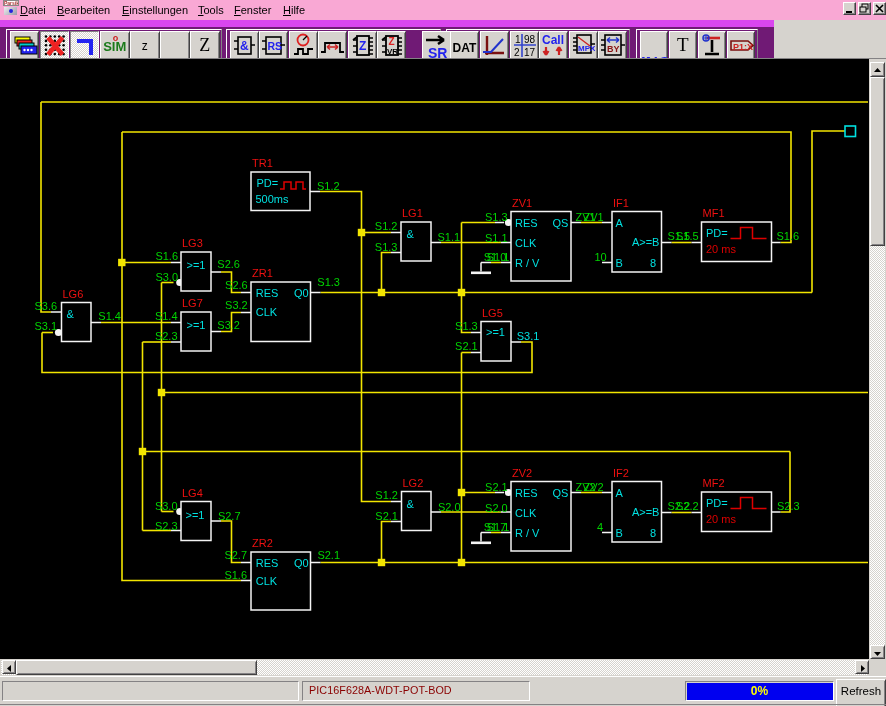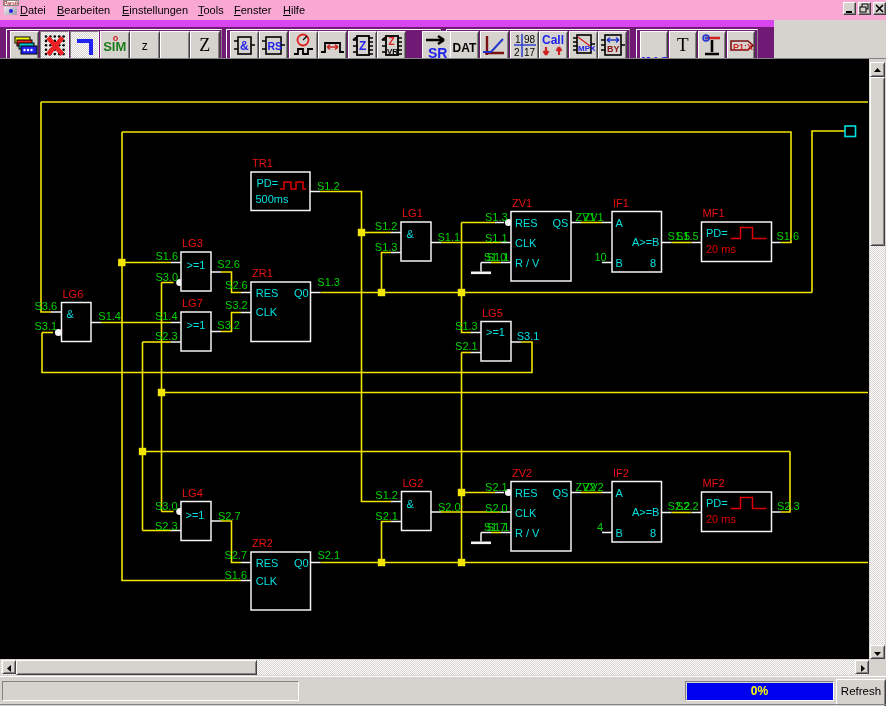--- a/index.html
+++ b/index.html
@@ -418,17 +418,20 @@
         <path d="M4,6.5 L8,3 L8,10 z" fill="#000"></path>
       </svg></div>
 <div style="position:absolute;left:16px;top:0.5px;width:241px;height:15px;background:#d6d3ce;border:1px solid;border-color:#ffffff #424142 #424142 #ffffff;box-shadow:inset 1px 1px 0 #d6d3ce, inset -1px -1px 0 #848284"></div>
 <div style="position:absolute;left:855px;top:0.5px;width:13.5px;height:14.5px;background:#d6d3ce;border:1px solid;border-color:#ffffff #424142 #424142 #ffffff;box-shadow:inset 1px 1px 0 #d6d3ce, inset -1px -1px 0 #848284"><svg width="13" height="13" viewBox="0 0 13 13">
         <path d="M9,6.5 L5,3 L5,10 z" fill="#000"></path>
       </svg></div>
 </div>
 
 <div style="position:absolute;left:0;top:676px;width:886px;height:30px;background:#d6d3ce;border-top:1px solid #ffffff">
 <div class="panel" style="left:2px;top:4px;width:297px;height:20px"></div>
+<div class="panel" style="left:302px;top:4px;width:228px;height:20px;color:#8a0000;font-size:10.8px">
+      <span style="position:absolute;left:6px;top:2px;letter-spacing:0.05px">PIC16F628A-WDT-POT-BOD</span>
+    </div>
 <div class="panel" style="left:685px;top:4px;width:149px;height:20px">
  <div style="position:absolute;left:0.5px;top:0.5px;width:146px;height:17px;background:#0000f0;color:#ffff00;font-weight:bold;font-size:12px;text-align:center;line-height:17px">0%</div>
 </div>
 <div style="position:absolute;left:836px;top:2px;width:50px;height:40px;background:#d6d3ce;border:1px solid;border-color:#ffffff #424142 #424142 #ffffff;box-shadow:inset 1px 1px 0 #d6d3ce, inset -1px -1px 0 #848284;font-size:11.5px;text-align:center;line-height:23px">Refresh</div>
 <div style="position:absolute;left:0;top:27px;width:886px;height:1px;background:#848284"></div>
 </div>
 </body></html>

